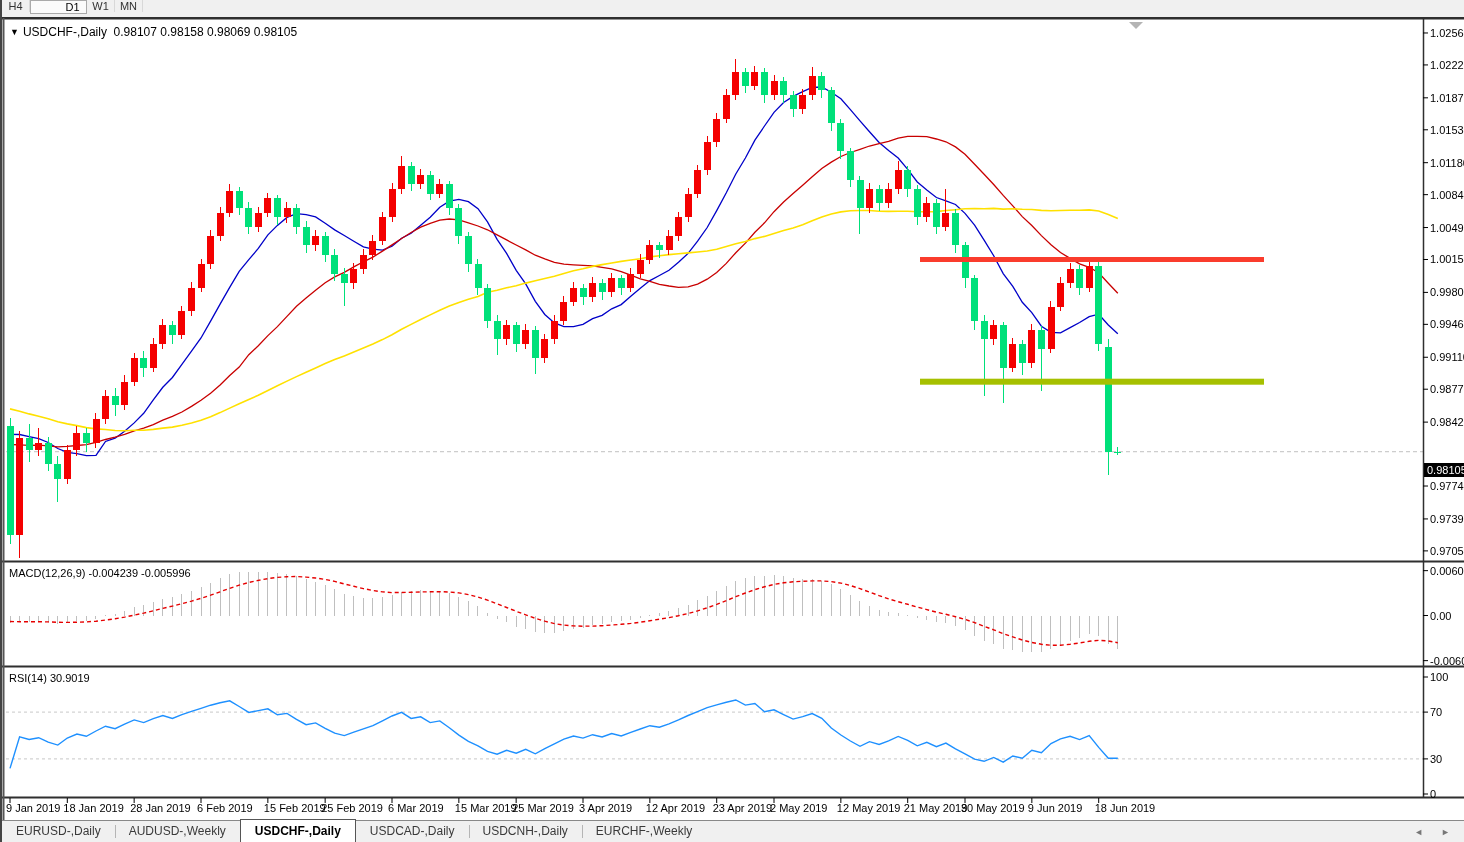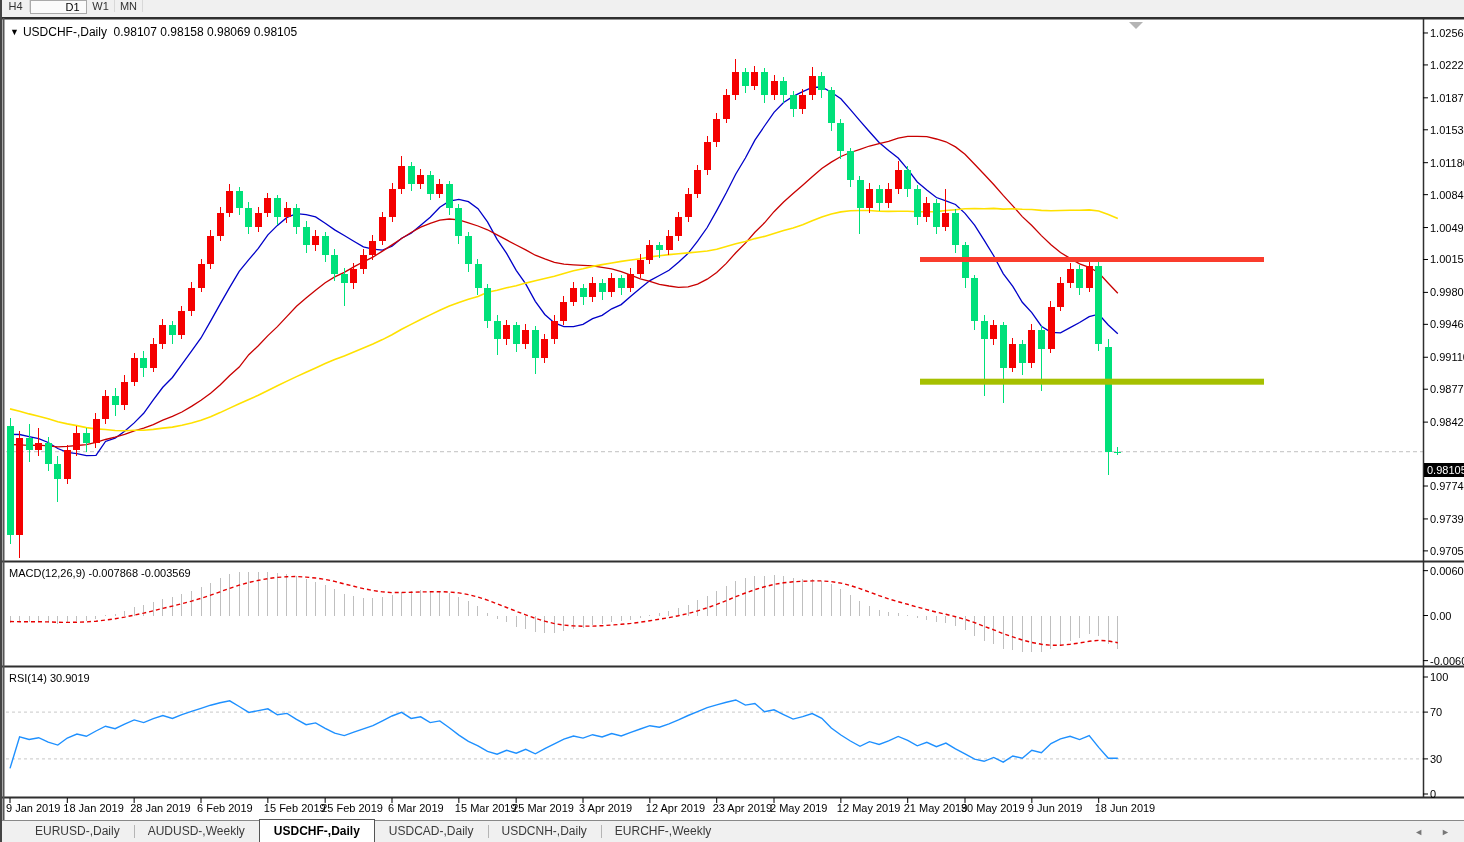--- a/index.html
+++ b/index.html
@@ -16,21 +16,21 @@
   
   .ovl{position:absolute;color:#000;white-space:nowrap;}
   #title{left:8px;top:25px;font-size:12px;}
   #title .tri{font-size:9px;vertical-align:1px;margin-right:4px;}
   #macdlabel{left:7px;top:567px;font-size:11px;}
   #rsilabel{left:7px;top:672px;font-size:11px;text-align:center;}
   #pricelabel{left:1422px;width:44px;height:14px;background:#000;color:#fff;font-size:11px;
               display:flex;align-items:center;justify-content:flex-start;padding-left:3px;box-sizing:border-box;}
   
   #tabbar{position:absolute;left:0;top:820px;width:100%;height:22px;background:#f0f0f0;
-          border-top:1px solid #888;display:flex;align-items:flex-end;box-sizing:border-box;padding-left:19px;}
+          border-top:1px solid #888;display:flex;align-items:flex-end;box-sizing:border-box;}
   .tab{font-size:12px;color:#3a3a3a;padding:3px 14px 4px 14px;position:relative;cursor:default;}
   .tab:not(.active):not(:first-child)::before{content:"";position:absolute;left:0;top:4px;bottom:4px;width:1px;background:#b5b5b5;}
   .tab.active{background:#fff;border:1px solid #555;border-bottom:none;font-weight:bold;color:#000;margin-top:-1px;padding-top:4px;}
   .tab.active + .tab::before{display:none;}
   #tabscroll{margin-left:auto;margin-right:14px;display:flex;gap:18px;align-items:center;height:100%;}
   #tabscroll span{font-size:9px;color:#777;cursor:default;}
 </style>
 </head>
 <body>
 
@@ -505,21 +505,21 @@
         <text x="959.0000000000001" y="812" font-size="11" fill="#000000">30 May 2019</text>
         <line x1="1029.85" y1="798" x2="1029.85" y2="803" stroke="#000" stroke-width="1"></line>
         <text x="1025.85" y="812" font-size="11" fill="#000000">9 Jun 2019</text>
         <line x1="1096.7" y1="798" x2="1096.7" y2="803" stroke="#000" stroke-width="1"></line>
         <text x="1092.7" y="812" font-size="11" fill="#000000">18 Jun 2019</text>
       </g>
     </svg>
 
   <div id="title" class="ovl"><span class="tri">▼</span><span>USDCHF-,Daily</span>&nbsp;&nbsp;<span>0.98107 0.98158 0.98069 0.98105</span></div>
 
-  <div id="macdlabel" class="ovl">MACD(12,26,9) -0.007868 -0.003569</div>
+  <div id="macdlabel" class="ovl">MACD(12,26,9) -0.004239 -0.005996</div>
   <div id="rsilabel" class="ovl">RSI(14) 30.9019</div>
   <div id="pricelabel" class="ovl" style="top: 462.718px;">0.98105</div>
 
   <div id="tabbar">
       <div class="tab">EURUSD-,Daily</div>
       <div class="tab">AUDUSD-,Weekly</div>
       <div class="tab active">USDCHF-,Daily</div>
       <div class="tab">USDCAD-,Daily</div>
       <div class="tab">USDCNH-,Daily</div>
       <div class="tab">EURCHF-,Weekly</div>

